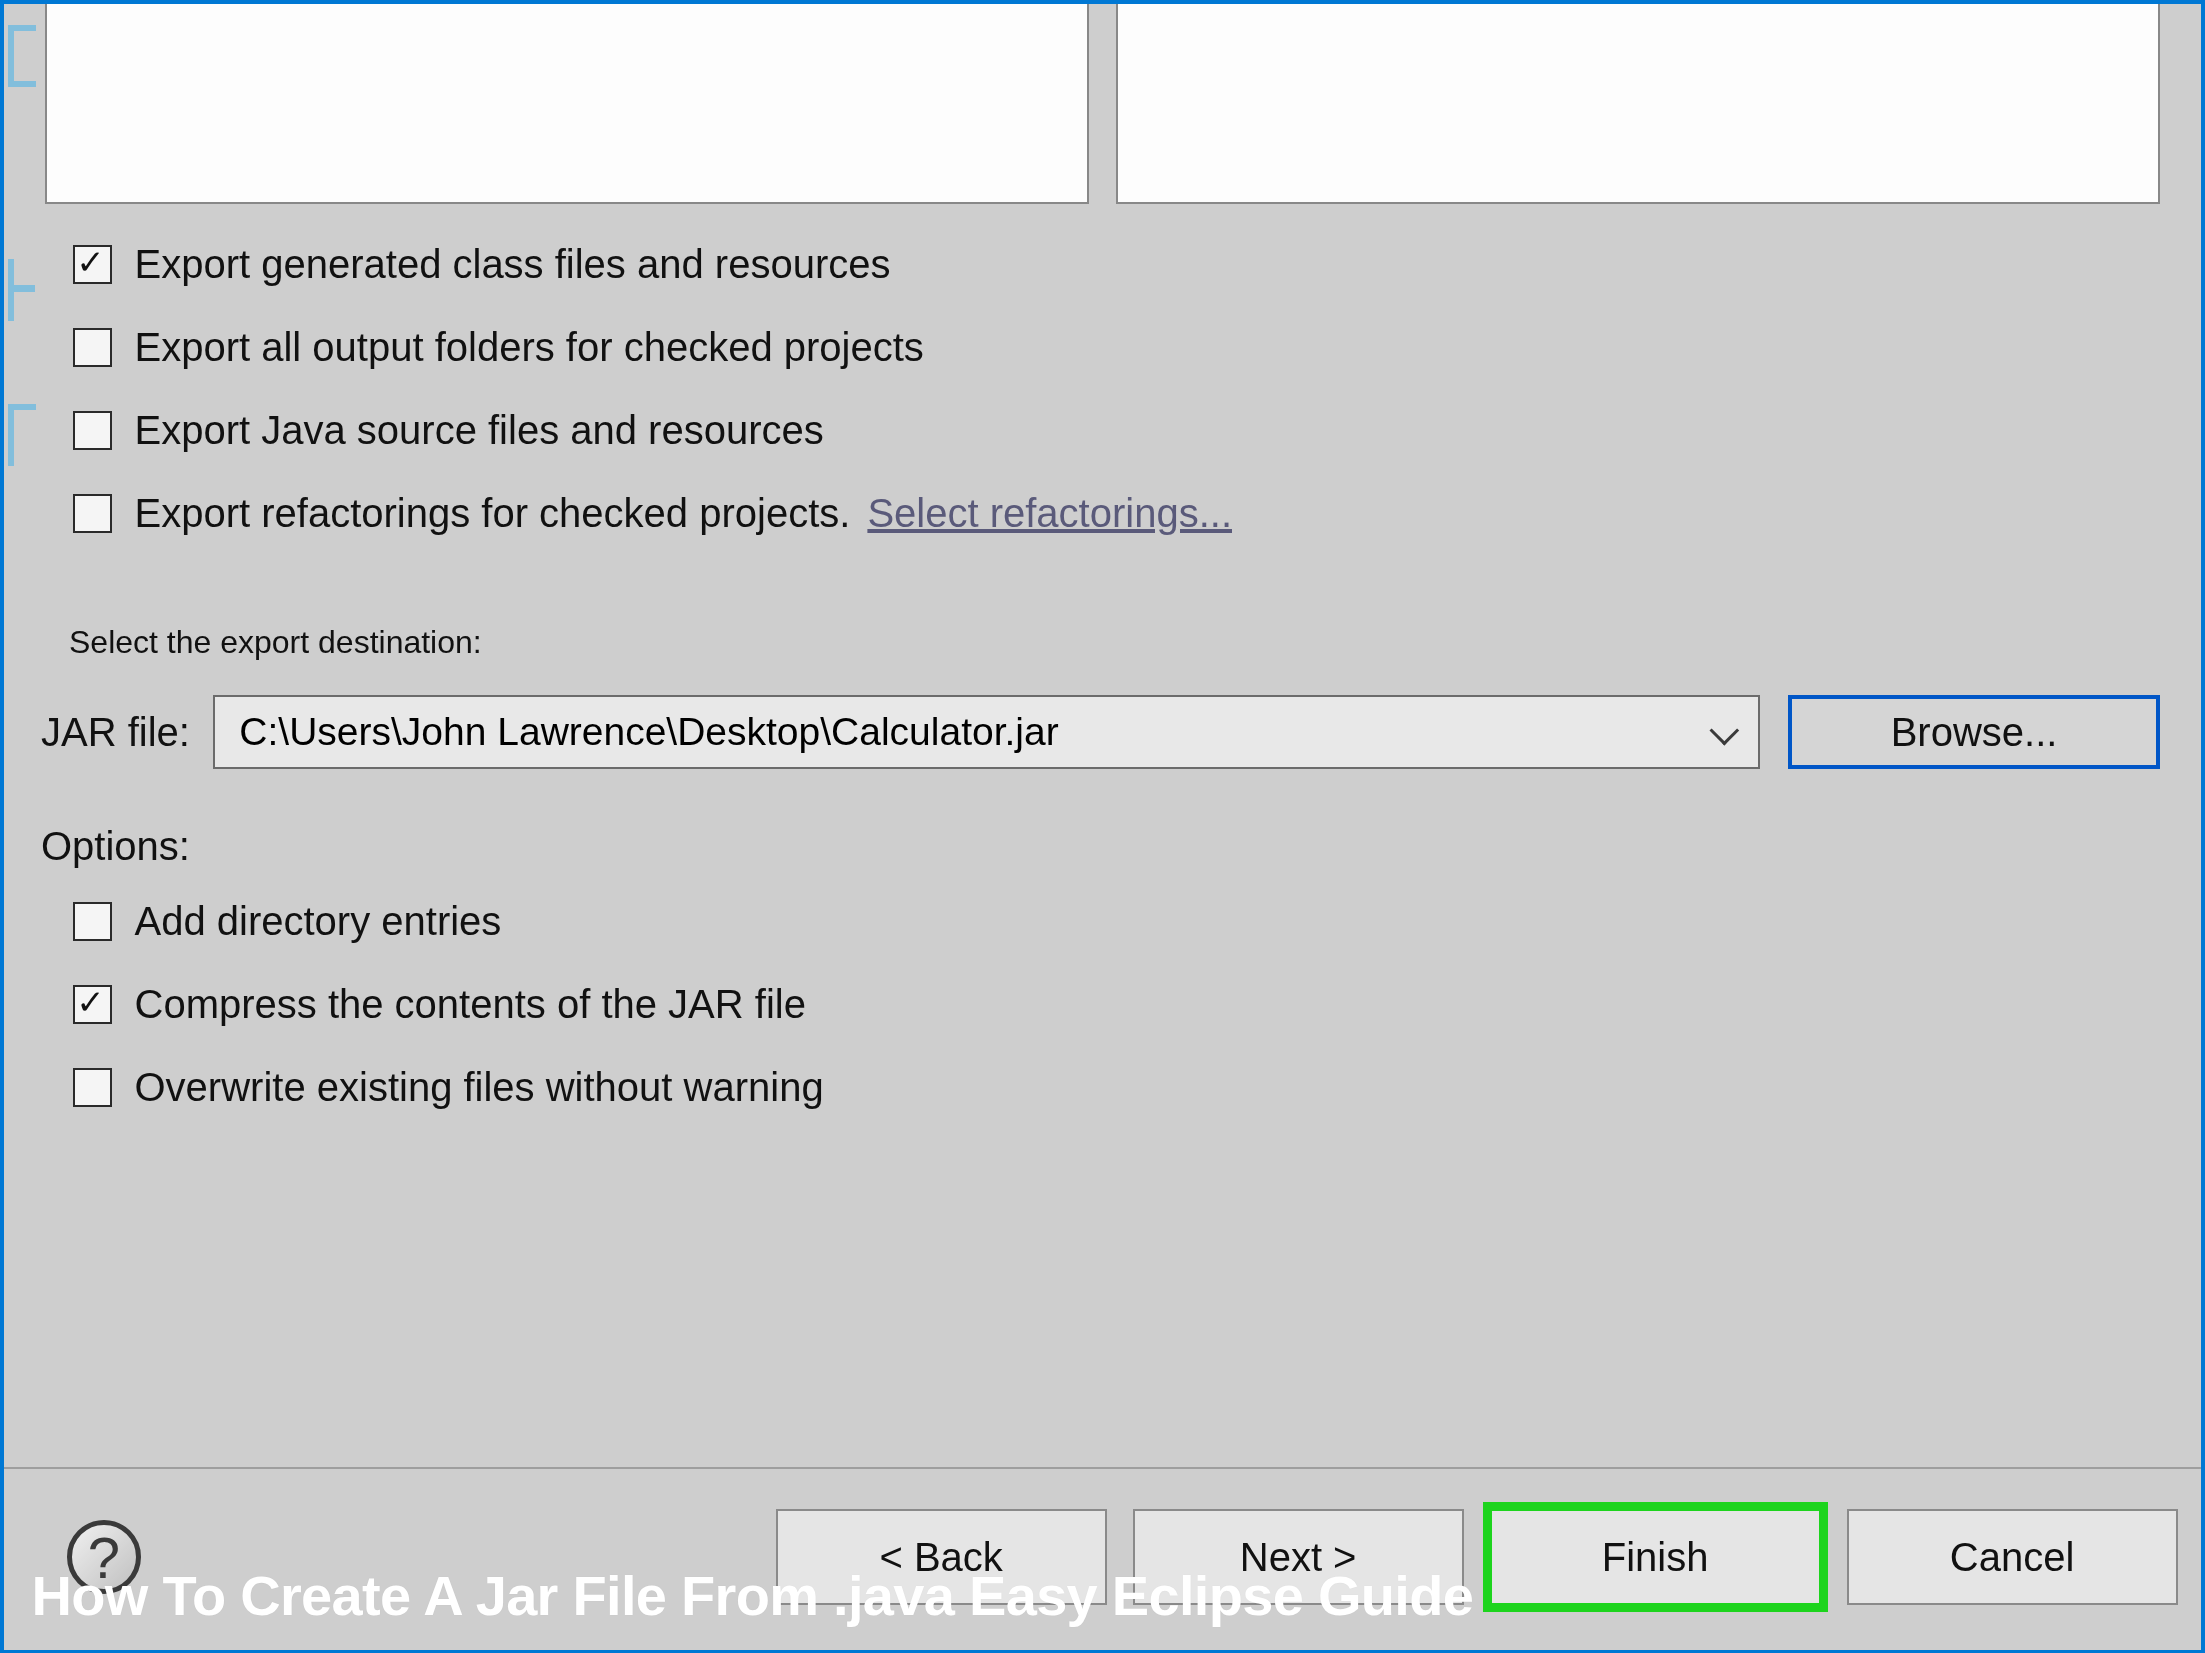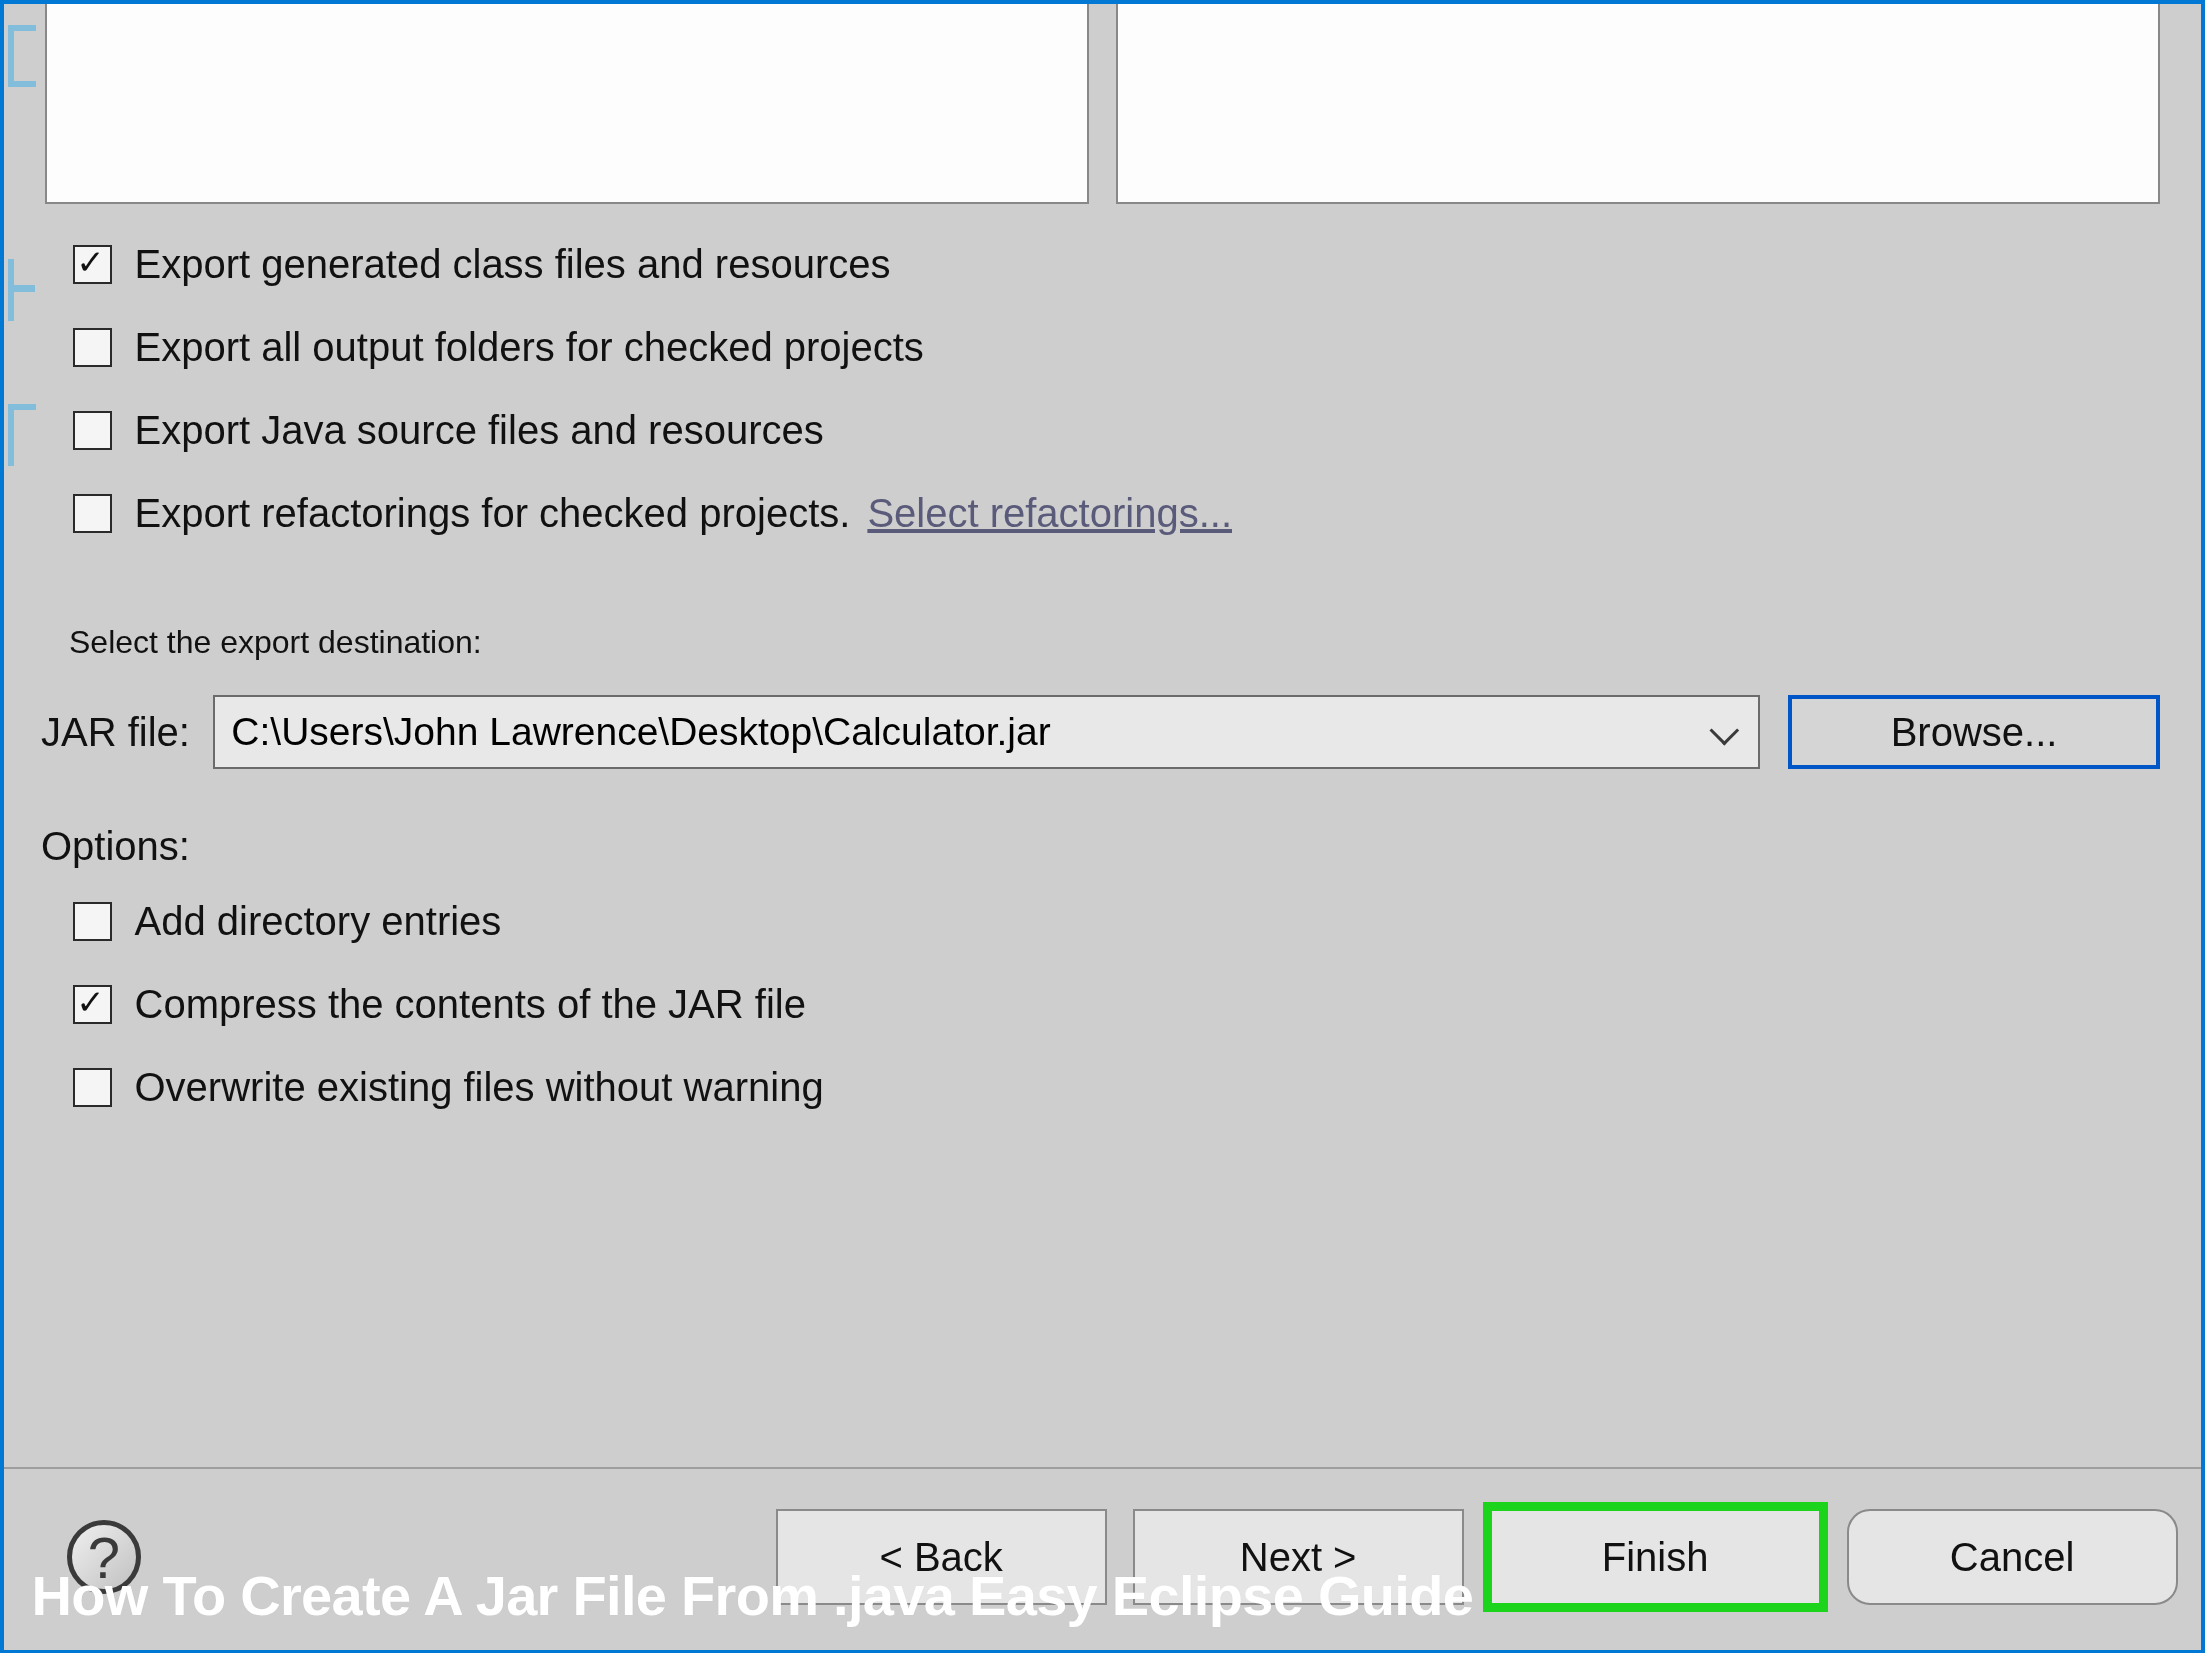--- a/index.html
+++ b/index.html
@@ -144,21 +144,21 @@
       margin-right: 23.4px;
       color: #111;
     }
     .combo {
       flex: 1;
       height: 74px;
       border: 2.8px solid #6b6b6b;
       background: #e8e8e8;
       display: flex;
       align-items: center;
-      padding: 0 16px;
+      padding: 0 24px;
       position: relative;
       font-size: 39px;
     }
     .browse-btn {
       width: 372px;
       height: 74px;
       border: 4.1px solid #0056c7;
       background: #d5d5d5;
       margin-left: 28px;
       font-size: 40px;
@@ -330,19 +330,19 @@
   </div>
   <div class="wizard-btn">
     <span>&lt; Back</span>
   </div>
   <div class="wizard-btn">
     <span>Next &gt;</span>
   </div>
   <div class="wizard-btn finish">
     <span>Finish</span>
   </div>
-  <div class="wizard-btn" style="margin-right:9.6px;border-radius:23px;">
+  <div class="wizard-btn" style="margin-right:9.6px;">
     <span>Cancel</span>
   </div>
 </div>
 
 <div class="caption">How To Create A Jar File From .java Easy Eclipse Guide</div>
 
 
 </body></html>

